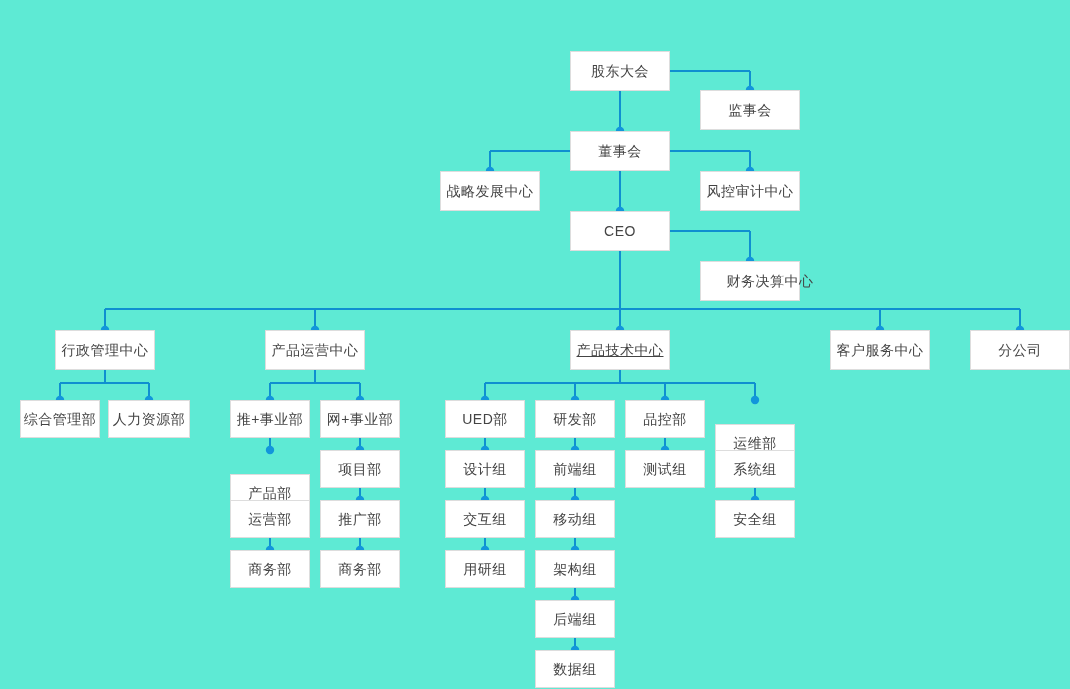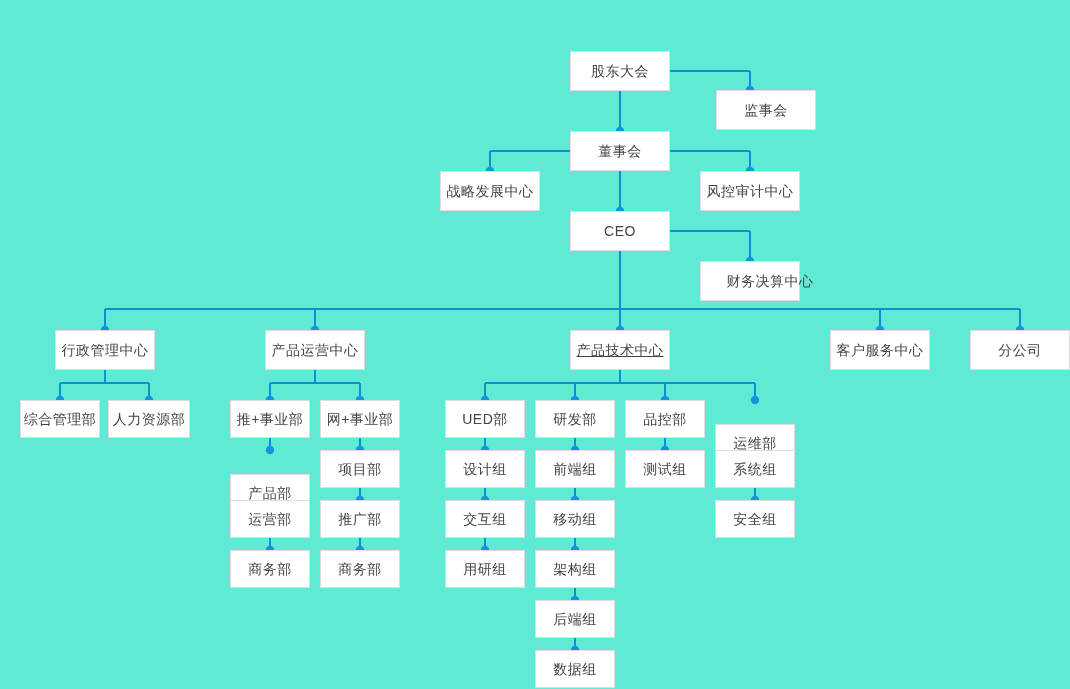--- a/index.html
+++ b/index.html
@@ -135,21 +135,21 @@
       <circle cx="575" cy="400" r="4.2" fill="#1296db"></circle>
       <line x1="665" y1="383" x2="665" y2="400" stroke="#0f8fd0" stroke-width="1.6" shape-rendering="crispEdges"></line>
       <circle cx="665" cy="400" r="4.2" fill="#1296db"></circle>
       <line x1="755" y1="383" x2="755" y2="400" stroke="#0f8fd0" stroke-width="1.6" shape-rendering="crispEdges"></line>
       <circle cx="755" cy="400" r="4.2" fill="#1296db"></circle>
     </svg>
   <div id="node-layer">
       <div class="node" style="left: 570px; top: 51px; width: 100px; height: 40px; border-color: rgb(221, 221, 221); background: rgb(255, 255, 255); color: rgb(68, 68, 68);">
         <span class="node-label">股东大会</span>
       </div>
-      <div class="node" style="left: 716px; top: 90px; width: 100px; height: 40px; border-color: rgb(221, 221, 221); background: rgb(255, 255, 255); color: rgb(68, 68, 68);">
+      <div class="node" style="left: 700px; top: 90px; width: 100px; height: 40px; border-color: rgb(221, 221, 221); background: rgb(255, 255, 255); color: rgb(68, 68, 68);">
         <span class="node-label">监事会</span>
       </div>
       <div class="node" style="left: 570px; top: 131px; width: 100px; height: 40px; border-color: rgb(221, 221, 221); background: rgb(255, 255, 255); color: rgb(68, 68, 68);">
         <span class="node-label">董事会</span>
       </div>
       <div class="node" style="left: 440px; top: 171px; width: 100px; height: 40px; border-color: rgb(221, 221, 221); background: rgb(255, 255, 255); color: rgb(68, 68, 68);">
         <span class="node-label">战略发展中心</span>
       </div>
       <div class="node" style="left: 700px; top: 171px; width: 100px; height: 40px; border-color: rgb(221, 221, 221); background: rgb(255, 255, 255); color: rgb(68, 68, 68);">
         <span class="node-label">风控审计中心</span>

